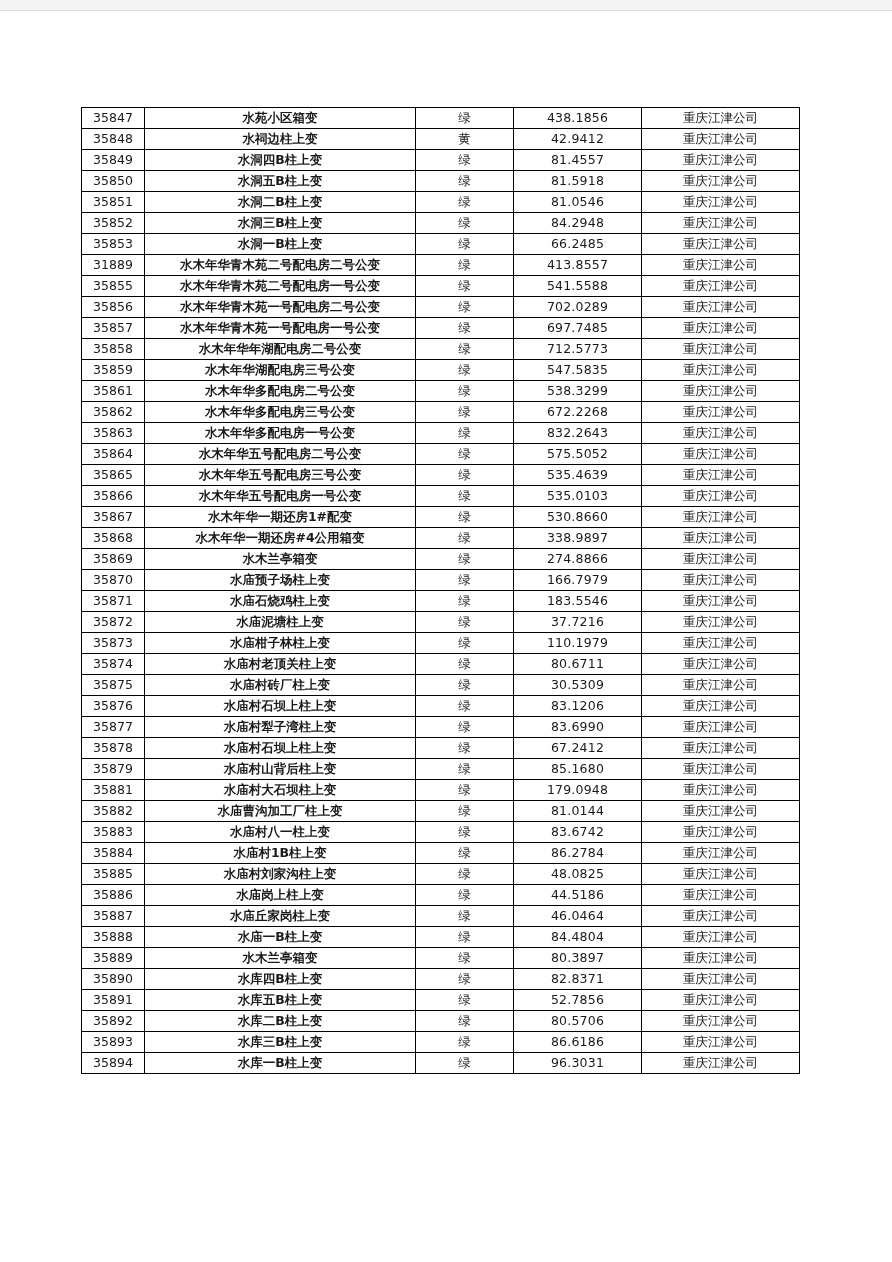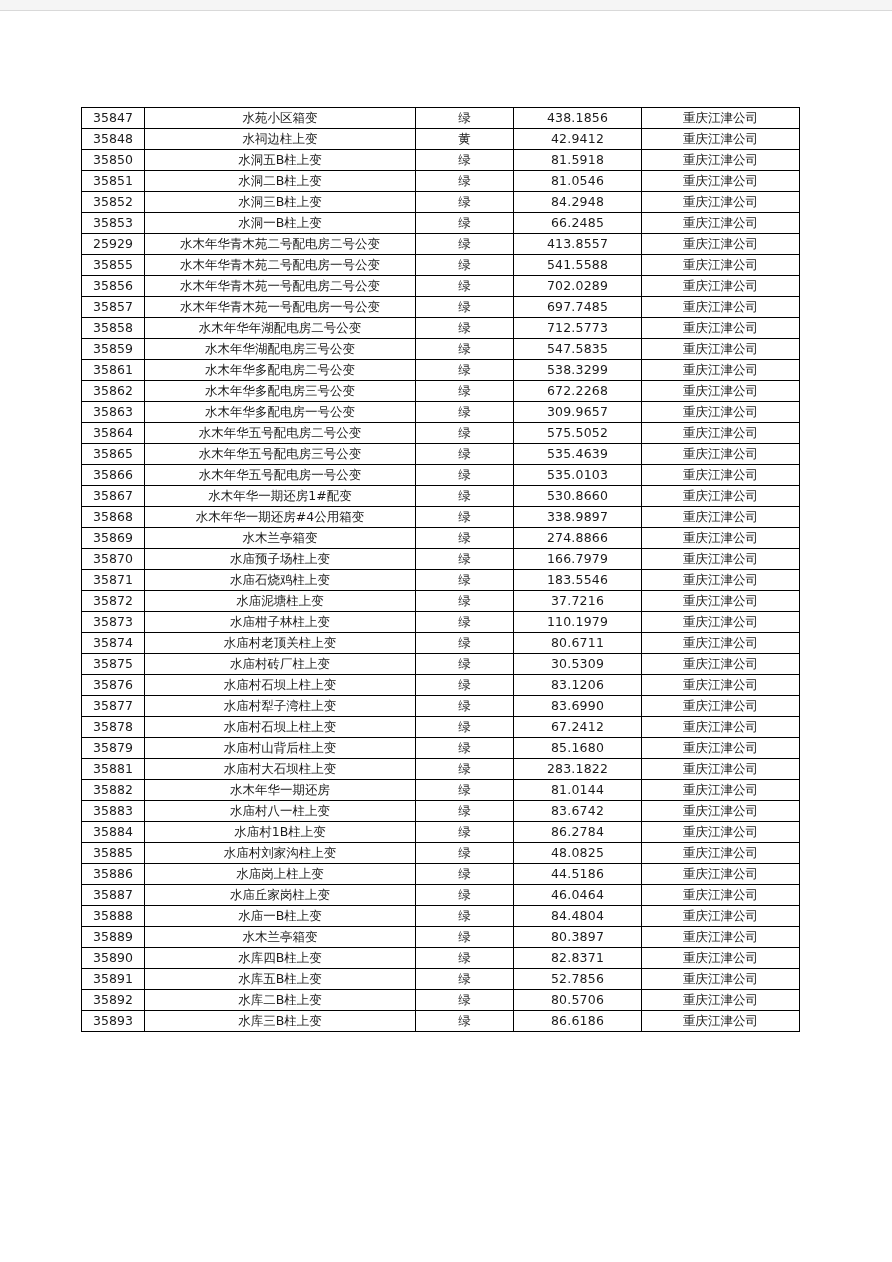--- a/index.html
+++ b/index.html
@@ -37,21 +37,21 @@
   .doc-table td {
     border: 1px solid #000000;
     height: 20px;
     line-height: 20px;
     padding: 0 2px;
     text-align: center;
     white-space: nowrap;
     overflow: hidden;
   }
   .col-id      { width: 63px; }
-  .col-name    { width: 271px; }
+  .col-name    { width: 271px; font-weight: bold; }
   .col-status  { width: 98px; }
   .col-value   { width: 128px; letter-spacing: 0.2px; }
   .col-company { width: 158px; }
 </style>
 </head>
 <body>
 
 <div class="page">
   <div class="top-strip"></div>
 
@@ -72,20 +72,27 @@
           <td class="col-company">重庆江津公司</td>
         </tr>
         <tr>
           <td class="col-id">35848</td>
           <td class="col-name">水祠边柱上变</td>
           <td class="col-status">黄</td>
           <td class="col-value">42.9412</td>
           <td class="col-company">重庆江津公司</td>
         </tr>
         <tr>
+          <td class="col-id">35849</td>
+          <td class="col-name">水洞四B柱上变</td>
+          <td class="col-status">绿</td>
+          <td class="col-value">81.4557</td>
+          <td class="col-company">重庆江津公司</td>
+        </tr>
+        <tr>
           <td class="col-id">35850</td>
           <td class="col-name">水洞五B柱上变</td>
           <td class="col-status">绿</td>
           <td class="col-value">81.5918</td>
           <td class="col-company">重庆江津公司</td>
         </tr>
         <tr>
           <td class="col-id">35851</td>
           <td class="col-name">水洞二B柱上变</td>
           <td class="col-status">绿</td>
@@ -100,21 +107,21 @@
           <td class="col-company">重庆江津公司</td>
         </tr>
         <tr>
           <td class="col-id">35853</td>
           <td class="col-name">水洞一B柱上变</td>
           <td class="col-status">绿</td>
           <td class="col-value">66.2485</td>
           <td class="col-company">重庆江津公司</td>
         </tr>
         <tr>
-          <td class="col-id">25929</td>
+          <td class="col-id">31889</td>
           <td class="col-name">水木年华青木苑二号配电房二号公变</td>
           <td class="col-status">绿</td>
           <td class="col-value">413.8557</td>
           <td class="col-company">重庆江津公司</td>
         </tr>
         <tr>
           <td class="col-id">35855</td>
           <td class="col-name">水木年华青木苑二号配电房一号公变</td>
           <td class="col-status">绿</td>
           <td class="col-value">541.5588</td>
@@ -159,21 +166,21 @@
           <td class="col-id">35862</td>
           <td class="col-name">水木年华多配电房三号公变</td>
           <td class="col-status">绿</td>
           <td class="col-value">672.2268</td>
           <td class="col-company">重庆江津公司</td>
         </tr>
         <tr>
           <td class="col-id">35863</td>
           <td class="col-name">水木年华多配电房一号公变</td>
           <td class="col-status">绿</td>
-          <td class="col-value">309.9657</td>
+          <td class="col-value">832.2643</td>
           <td class="col-company">重庆江津公司</td>
         </tr>
         <tr>
           <td class="col-id">35864</td>
           <td class="col-name">水木年华五号配电房二号公变</td>
           <td class="col-status">绿</td>
           <td class="col-value">575.5052</td>
           <td class="col-company">重庆江津公司</td>
         </tr>
         <tr>
@@ -278,26 +285,26 @@
           <td class="col-id">35879</td>
           <td class="col-name">水庙村山背后柱上变</td>
           <td class="col-status">绿</td>
           <td class="col-value">85.1680</td>
           <td class="col-company">重庆江津公司</td>
         </tr>
         <tr>
           <td class="col-id">35881</td>
           <td class="col-name">水庙村大石坝柱上变</td>
           <td class="col-status">绿</td>
-          <td class="col-value">283.1822</td>
+          <td class="col-value">179.0948</td>
           <td class="col-company">重庆江津公司</td>
         </tr>
         <tr>
           <td class="col-id">35882</td>
-          <td class="col-name">水木年华一期还房</td>
+          <td class="col-name">水庙曹沟加工厂柱上变</td>
           <td class="col-status">绿</td>
           <td class="col-value">81.0144</td>
           <td class="col-company">重庆江津公司</td>
         </tr>
         <tr>
           <td class="col-id">35883</td>
           <td class="col-name">水庙村八一柱上变</td>
           <td class="col-status">绿</td>
           <td class="col-value">83.6742</td>
           <td class="col-company">重庆江津公司</td>
@@ -363,17 +370,24 @@
           <td class="col-name">水库二B柱上变</td>
           <td class="col-status">绿</td>
           <td class="col-value">80.5706</td>
           <td class="col-company">重庆江津公司</td>
         </tr>
         <tr>
           <td class="col-id">35893</td>
           <td class="col-name">水库三B柱上变</td>
           <td class="col-status">绿</td>
           <td class="col-value">86.6186</td>
+          <td class="col-company">重庆江津公司</td>
+        </tr>
+        <tr>
+          <td class="col-id">35894</td>
+          <td class="col-name">水库一B柱上变</td>
+          <td class="col-status">绿</td>
+          <td class="col-value">96.3031</td>
           <td class="col-company">重庆江津公司</td>
         </tr>
       </tbody>
   </table>
 </div>
 
 </body></html>

